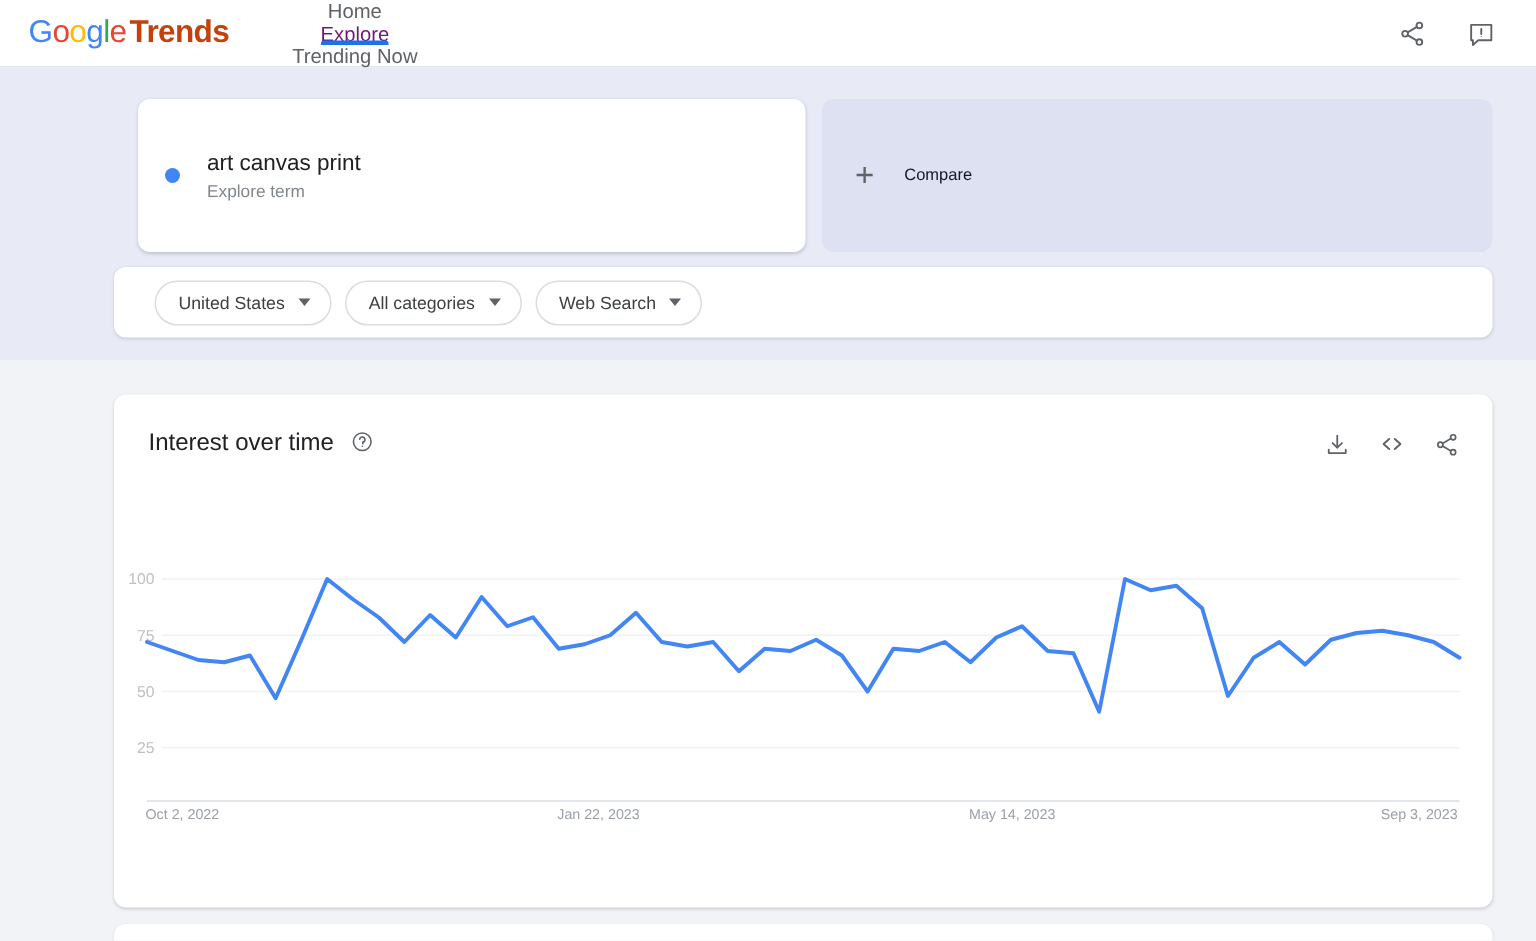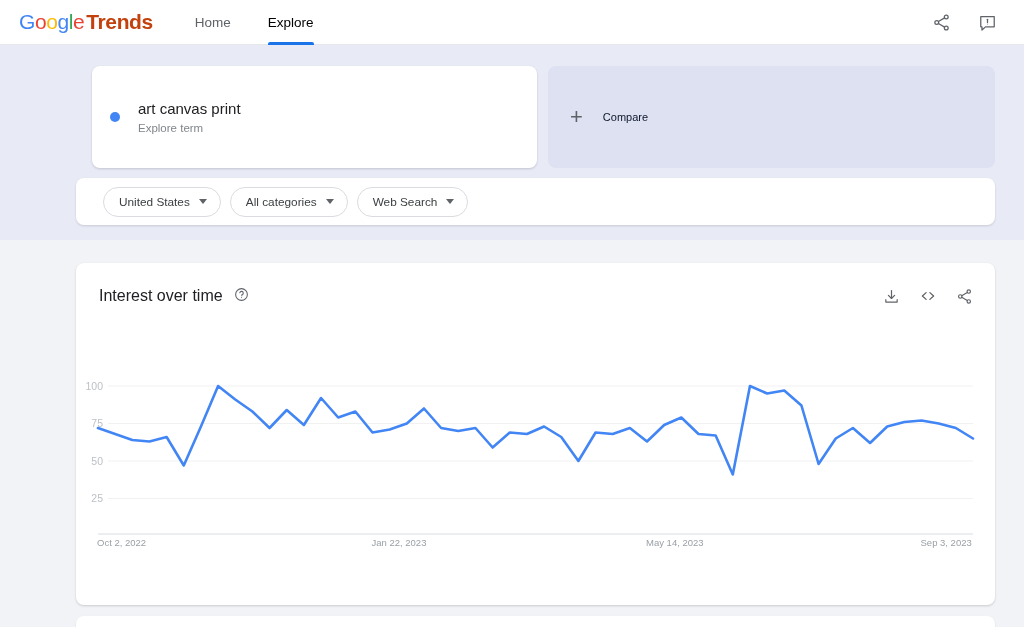--- a/index.html
+++ b/index.html
@@ -34,33 +34,33 @@
     display: flex; align-items: center;
     cursor: pointer;
   }
   .logo .g1 { color:#4285f4; }
   .logo .o1 { color:#ea4335; }
   .logo .o2 { color:#fbbc05; }
   .logo .g2 { color:#4285f4; }
   .logo .l  { color:#34a853; }
   .logo .e  { color:#ea4335; }
   .logo .trends { color:#c2410c; margin-left:2px; font-weight:700;}
-  .nav { display: flex; align-items: center; margin-left: 42px; height: 45px; }
+  .nav { display: flex; align-items: center; margin-left: 42px; height: 45px; flex-direction: column; }
   .nav-item {
     position: relative;
     font-size: 13.5px;
     color: #5f6368;
     padding: 0 0;
     margin-right: 37px;
     height: 45px;
     display: flex; align-items: center;
     cursor: pointer;
     white-space: nowrap;
   }
-  .nav-item.active { color: #000000; }
+  .nav-item.active { color: #701a75; }
   .nav-item.active::after {
     content: "";
     position: absolute; left: 0; right: 0; bottom: 0;
     height: 3px; background: #1a73e8; border-radius: 2px 2px 0 0;
   }
   .header-actions {
     margin-left: auto; display: flex; align-items: center; gap: 24px;
     margin-right: 26px;
   }
   .icon-btn { cursor: pointer; display:flex; align-items:center; justify-content:center; width:22px; height:22px;}
@@ -175,20 +175,23 @@
         <span class="e">e</span>
         <span class="trends">Trends</span>
     </div>
 
     <div class="nav">
       <div class="nav-item">
         <span>Home</span>
       </div>
       <div class="nav-item active">
         <span>Explore</span>
+      </div>
+      <div class="nav-item">
+        <span>Trending Now</span>
       </div>
     </div>
 
     <div class="header-actions">
       <div class="icon-btn">
         <svg width="19" height="19" viewBox="0 0 24 24" fill="none" stroke="#5f6368" stroke-width="1.6" stroke-linecap="round" stroke-linejoin="round">
           <circle cx="18" cy="5" r="2.4"></circle>
             <circle cx="6" cy="12" r="2.4"></circle>
             <circle cx="18" cy="19" r="2.4"></circle>
           <line x1="8.1" y1="10.8" x2="15.9" y2="6.2"></line>

